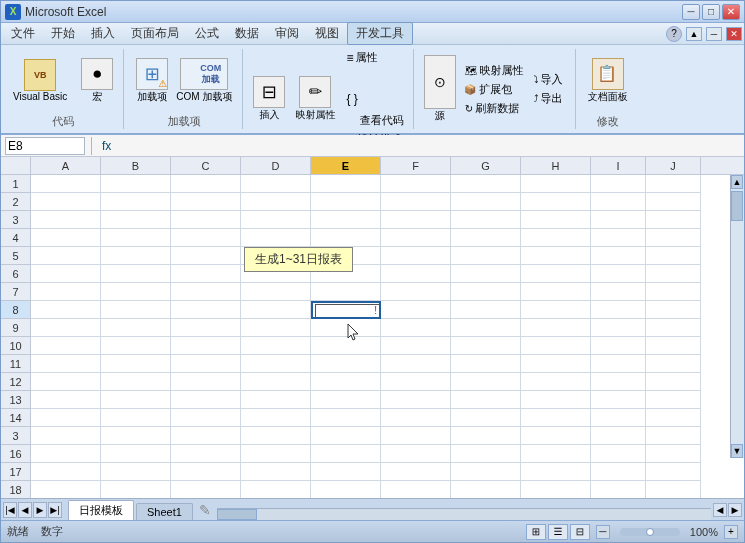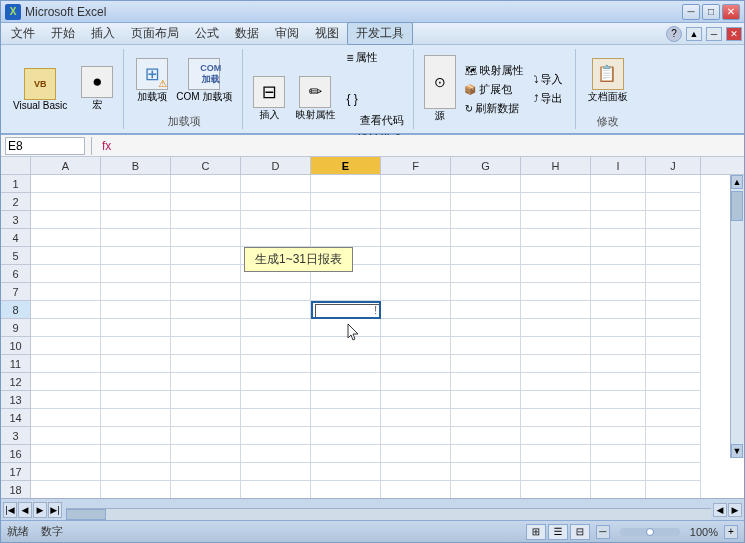--- a/index.html
+++ b/index.html
@@ -18,21 +18,21 @@
     
     .ribbon { background: #dce9f8; border-bottom: 2px solid #8baad4; }
     .ribbon-btn { display: flex; flex-direction: column; align-items: center; cursor: pointer; padding: 2px 4px; border-radius: 2px; min-width: 40px; }
     .ribbon-btn-small { display: flex; align-items: center; gap: 2px; cursor: pointer; padding: 1px 3px; border-radius: 2px; white-space: nowrap; }
     .icon-vb { background: #f0e0a0; border: 1px solid #c0a040; width: 32px; height: 32px; display: flex; align-items: center; justify-content: center; font-size: 9px; font-weight: bold; color: #804000; }
 
     
     .formula-bar { height: 22px; background: #f5f5f5; border-bottom: 1px solid #c0c8d8; display: flex; align-items: center; padding: 0 4px; gap: 4px; }
     .name-box { width: 80px; height: 18px; border: 1px solid #aab8c8; background: #fff; font-size: 12px; padding: 0 2px; }
     .formula-divider { width: 1px; height: 18px; background: #aab8c8; margin: 0 2px; }
-    .formula-icon { font-size: 12px; color: #be185d; padding: 0 4px; }
+    .formula-icon { font-size: 12px; color: #0c4a6e; padding: 0 4px; }
     .formula-input { flex: 1; height: 18px; border: none; background: transparent; font-size: 12px; }
 
     
     .col-headers { display: flex; height: 18px; border-bottom: 1px solid #c0c8d8; background: #e8ecf4; }
     .row-num-header { width: 30px; min-width: 30px; border-right: 1px solid #c0c8d8; background: #e8ecf4; }
     .col-header { display: flex; align-items: center; justify-content: center; border-right: 1px solid #c0c8d8; font-size: 11px; color: #333; background: #e8ecf4; }
     .col-header.active { background: #f0c040; color: #000; font-weight: bold; }
 
     
     .grid-area { display: flex; flex: 1; overflow: hidden; }
@@ -118,33 +118,34 @@
             <div class="icon-vb">VB</div>
             <span style="font-size:10px;text-align:right;">Visual Basic</span>
           </div>
           <div class="ribbon-btn">
             <div style="width:32px;height:32px;background:#f0f0f0;border:1px solid #aaa;display:flex;align-items:center;justify-content:center;">
               <span style="font-size:16px;">⏺</span>
             </div>
             <span style="font-size:10px;">宏</span>
           </div>
         </div>
+        <div style="text-align:center;font-size:11px;color:#555;padding-top:2px;">代码</div>
       </div>
 
       <div style="display:flex; flex-direction:column; border-right:1px solid #b0c4dc; padding: 0 8px; min-width:100px;">
         <div style="display:flex; gap:4px; flex:1; align-items:center;">
           <div style="display:flex;flex-direction:column;align-items:center;cursor:pointer;padding:2px;">
             <div style="width:32px;height:32px;background:#e8f0fa;border:1px solid #aaa;display:flex;align-items:center;justify-content:center;position:relative;">
               <span style="font-size:18px;color:#4080c0;">⊞</span>
               <span class="warning-icon" style="position:absolute;bottom:0;right:0;font-size:10px;">⚠</span>
             </div>
             <span style="font-size:10px;">加载项</span>
           </div>
           <div style="display:flex;flex-direction:column;align-items:center;cursor:pointer;padding:2px;">
-            <div style="width:32px;height:32px;background:#e8f0fa;border:1px solid #aaa;display:flex;align-items:center;justify-content:center;padding-left:13px;">
+            <div style="width:48px;height:32px;background:#e8f0fa;border:1px solid #aaa;display:flex;align-items:center;justify-content:center;padding-left:13px;">
               <span style="font-size:9px;font-weight:bold;color:#4060a0;line-height:1.2;text-align:center;">COM<br>加载</span>
             </div>
             <span style="font-size:10px;">COM 加载项</span>
           </div>
         </div>
         <div style="text-align:center;font-size:11px;color:#555;padding-top:2px;">加载项</div>
       </div>
 
       <div style="display:flex; flex-direction:column; border-right:1px solid #b0c4dc; padding: 0 6px; min-width:130px;">
         <div style="display:flex; gap:6px; flex:1; align-items:center;">
@@ -513,20 +514,25 @@
 
   </div>
 
   <div style="height:22px; background:#c8d8ec; border-top:1px solid #a0b0c8; display:flex; align-items:center;">
     <div style="display:flex;align-items:center;gap:1px;padding:0 2px;">
       <div style="width:14px;height:16px;background:#d8e4f4;border:1px solid #a0b0c8;display:flex;align-items:center;justify-content:center;font-size:9px;cursor:pointer;">|◀</div>
       <div style="width:14px;height:16px;background:#d8e4f4;border:1px solid #a0b0c8;display:flex;align-items:center;justify-content:center;font-size:9px;cursor:pointer;">◀</div>
       <div style="width:14px;height:16px;background:#d8e4f4;border:1px solid #a0b0c8;display:flex;align-items:center;justify-content:center;font-size:9px;cursor:pointer;">▶</div>
       <div style="width:14px;height:16px;background:#d8e4f4;border:1px solid #a0b0c8;display:flex;align-items:center;justify-content:center;font-size:9px;cursor:pointer;">▶|</div>
     </div>
+    <div style="display:flex;align-items:flex-end;height:100%;gap:2px;padding-left:4px;">
+      <div style="padding:2px 10px;background:#fff;border:1px solid #a0b0c8;border-bottom:none;border-radius:2px 2px 0 0;font-size:11px;cursor:pointer;">日报模板</div>
+      <div style="padding:2px 10px;background:#c0d0e4;border:1px solid #a0b0c8;border-bottom:none;border-radius:2px 2px 0 0;font-size:11px;cursor:pointer;">Sheet1</div>
+      <div style="padding:2px 4px;font-size:14px;color:#888;cursor:pointer;line-height:16px;">✎</div>
+    </div>
     <div style="flex:1;height:12px;background:#d0dce8;border-top:1px solid #a0b0c8;margin-top:auto;margin-left:2px;">
       <div style="width:40px;height:100%;background:#b0c4d8;border:1px solid #8baad4;cursor:pointer;"></div>
     </div>
     <div style="display:flex;gap:1px;padding:0 2px;">
       <div style="width:14px;height:14px;background:#d8e4f4;border:1px solid #a0b0c8;display:flex;align-items:center;justify-content:center;font-size:9px;cursor:pointer;">◀</div>
       <div style="width:14px;height:14px;background:#d8e4f4;border:1px solid #a0b0c8;display:flex;align-items:center;justify-content:center;font-size:9px;cursor:pointer;">▶</div>
     </div>
   </div>
 
   <div class="status-bar">

